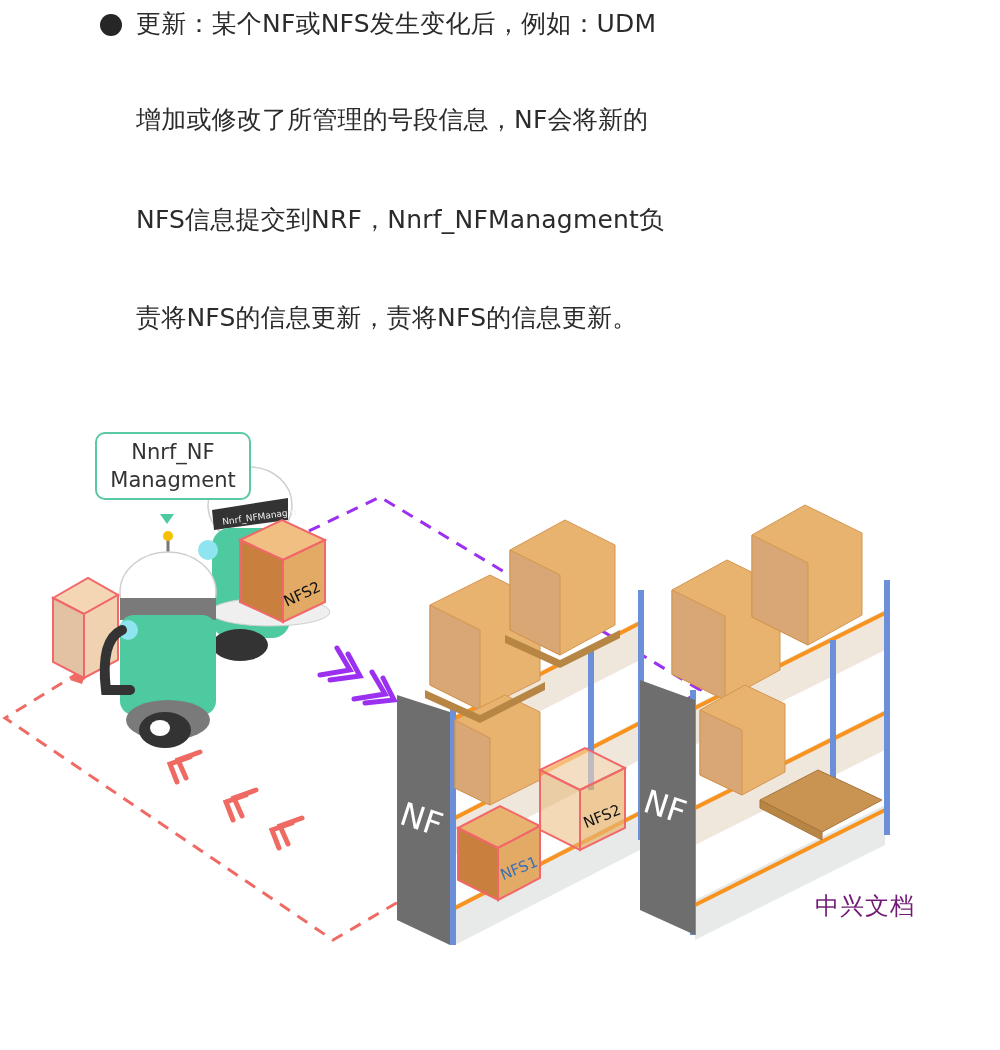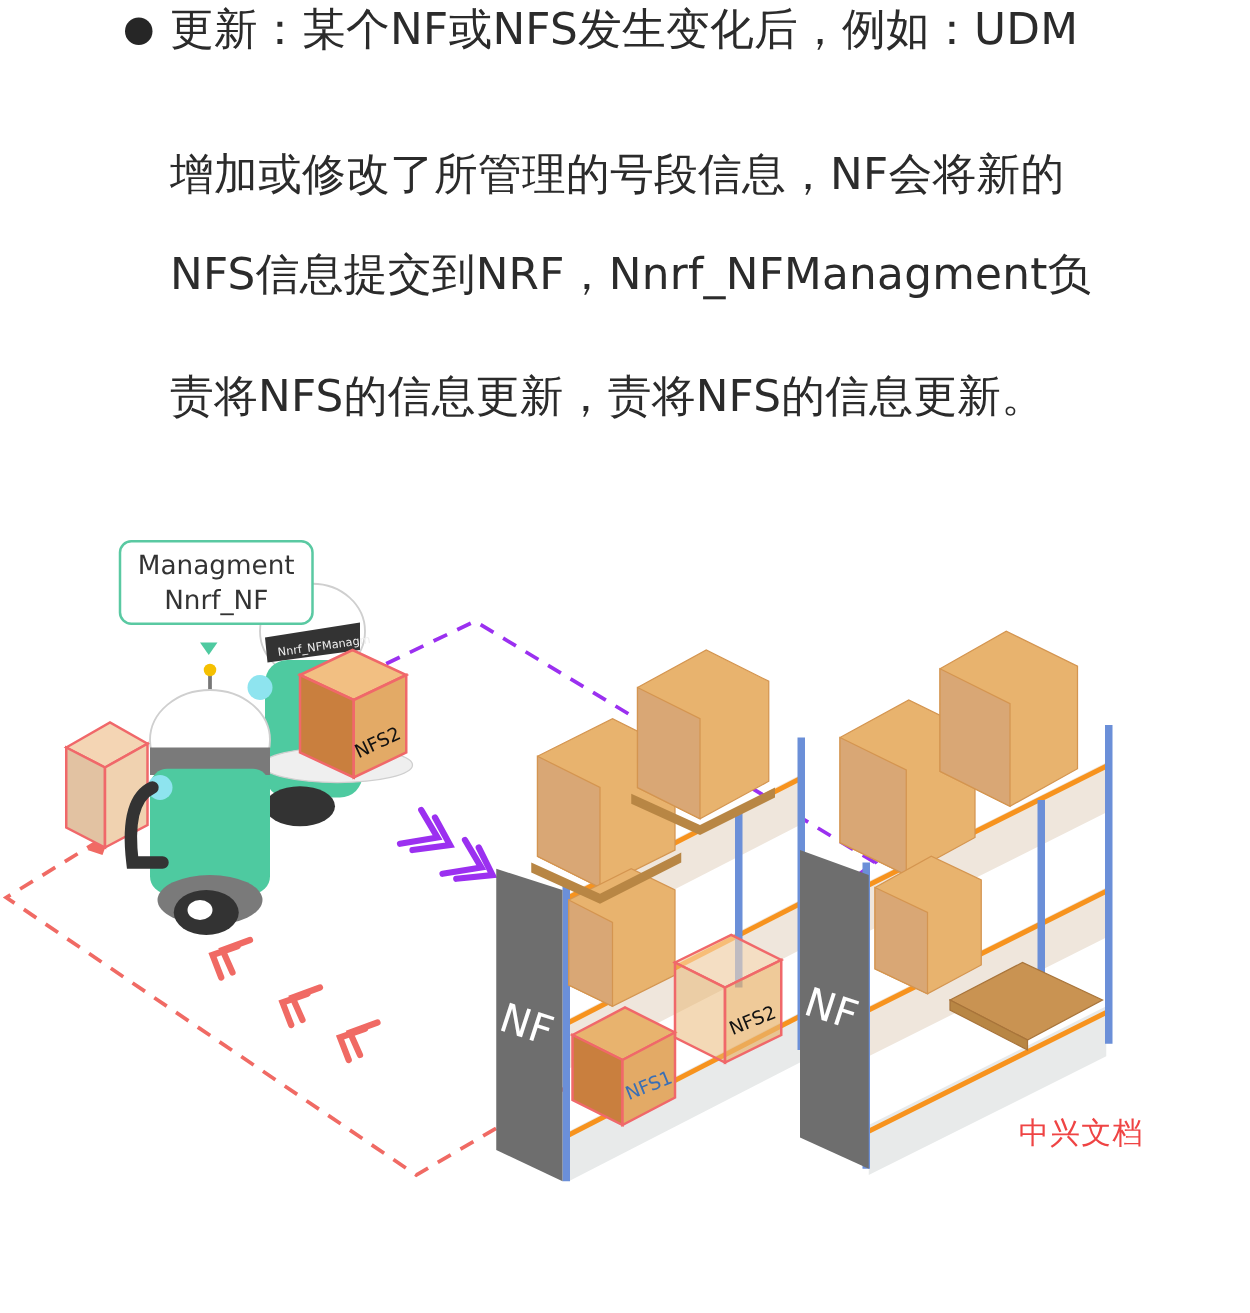--- a/index.html
+++ b/index.html
@@ -1,33 +1,33 @@
 <!DOCTYPE html>
 <html><head>
 <meta charset="utf-8">
 <style>
   html, body { margin: 0; padding: 0; background: #ffffff; }
   body { width: 1000px; height: 1050px; position: relative; overflow: hidden;
          font-family: "DejaVu Sans", "Liberation Sans", sans-serif; color: #2b2b2b; }
   .para { position: absolute; left: 96px; top: 0; width: 900px; }
-  .line { position: absolute; left: 40px; white-space: nowrap; font-size: 35px; line-height: 48px; letter-spacing: 0.2px; }
+  .line { position: absolute; left: 40px; white-space: nowrap; font-size: 25px; line-height: 48px; letter-spacing: 0.2px; }
   .bullet { position: absolute; left: 4px; top: 14px; width: 22px; height: 22px; border-radius: 50%; background: #262626; }
   .illus { position: absolute; left: 0; top: 410px; width: 1000px; height: 560px; }
   .callout { position: absolute; left: 95px; top: 432px; width: 156px; height: 68px; border: 2px solid #5ac9a2;
              border-radius: 10px; background: #fff; text-align: center; font-size: 21px; line-height: 28px; color: #333;
              padding-top: 4px; box-sizing: border-box; }
-  .watermark { position: absolute; left: 815px; top: 890px; font-size: 24px; color: #ef4444; letter-spacing: 1px; }
+  .watermark { position: absolute; left: 815px; top: 890px; font-size: 24px; color: #701a75; letter-spacing: 1px; }
 </style>
 </head>
 <body>
 
 <div class="para">
   <span class="bullet"></span>
   <div class="line" style="top:0px;">更新：某个NF或NFS发生变化后，例如：UDM</div>
-  <div class="line" style="top:96px;margin-top:20px;">增加或修改了所管理的号段信息，NF会将新的</div>
+  <div class="line" style="top:96px;">增加或修改了所管理的号段信息，NF会将新的</div>
   <div class="line" style="top:196px;text-align:right;">NFS信息提交到NRF，Nnrf_NFManagment负</div>
   <div class="line" style="top:294px;">责将NFS的信息更新，责将NFS的信息更新。</div>
 </div>
 
 <svg class="illus" viewBox="0 410 1000 560" width="1000" height="560">
 
   <g stroke="#f06a64" stroke-width="3" stroke-dasharray="12 9" fill="none">
     <polyline points="80,672 5,718 333,940 470,860"></polyline>
   </g>
   <polygon points="70,680 90,662 82,684" fill="#f06a64"></polygon>
@@ -149,17 +149,17 @@
     <g stroke="#f0686a" stroke-width="2">
       <polygon points="53,598 88,578 118,595 84,614" fill="#f4d5b4"></polygon>
       <polygon points="53,598 84,614 84,678 53,662" fill="#e2c2a2"></polygon>
       <polygon points="84,614 118,595 118,660 84,678" fill="#f0d2b0"></polygon>
     </g>
     <path d="M122,630 Q100,640 106,690 L130,690" stroke="#333" stroke-width="10" fill="none" stroke-linecap="round"></path>
   </g>
 </svg>
 
 <div class="callout">
+  <div>Nnrf_NF</div>
   <div>Managment</div>
-  <div>Nnrf_NF</div>
 </div>
 
 <div class="watermark">中兴文档</div>
 
 </body></html>

